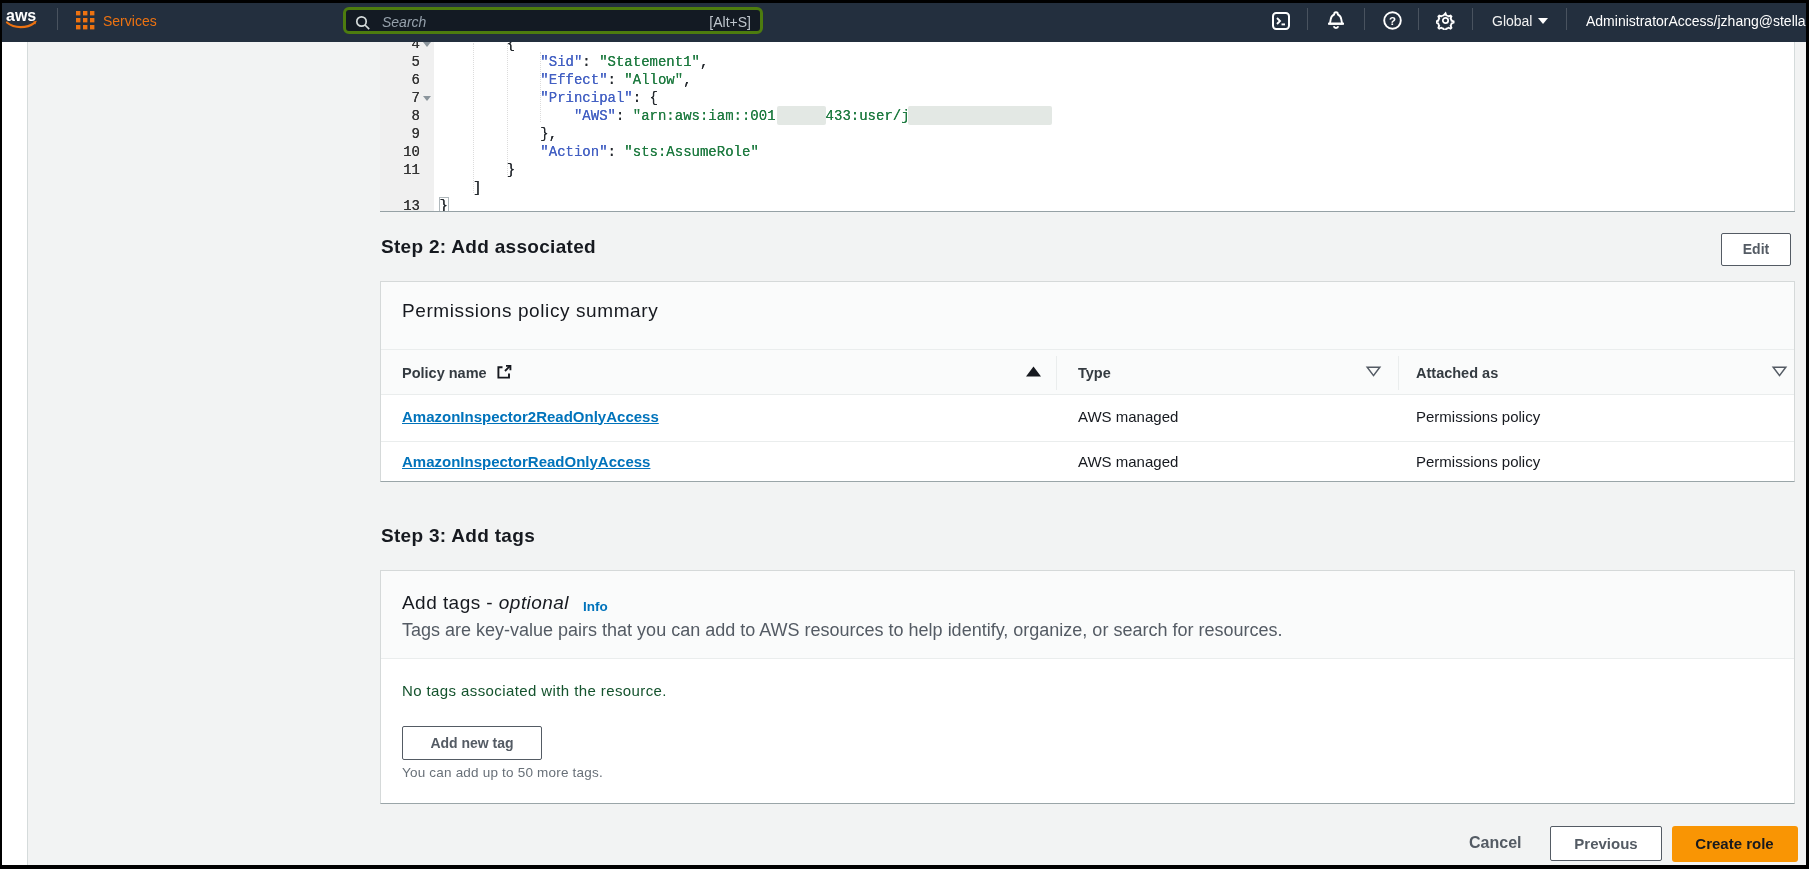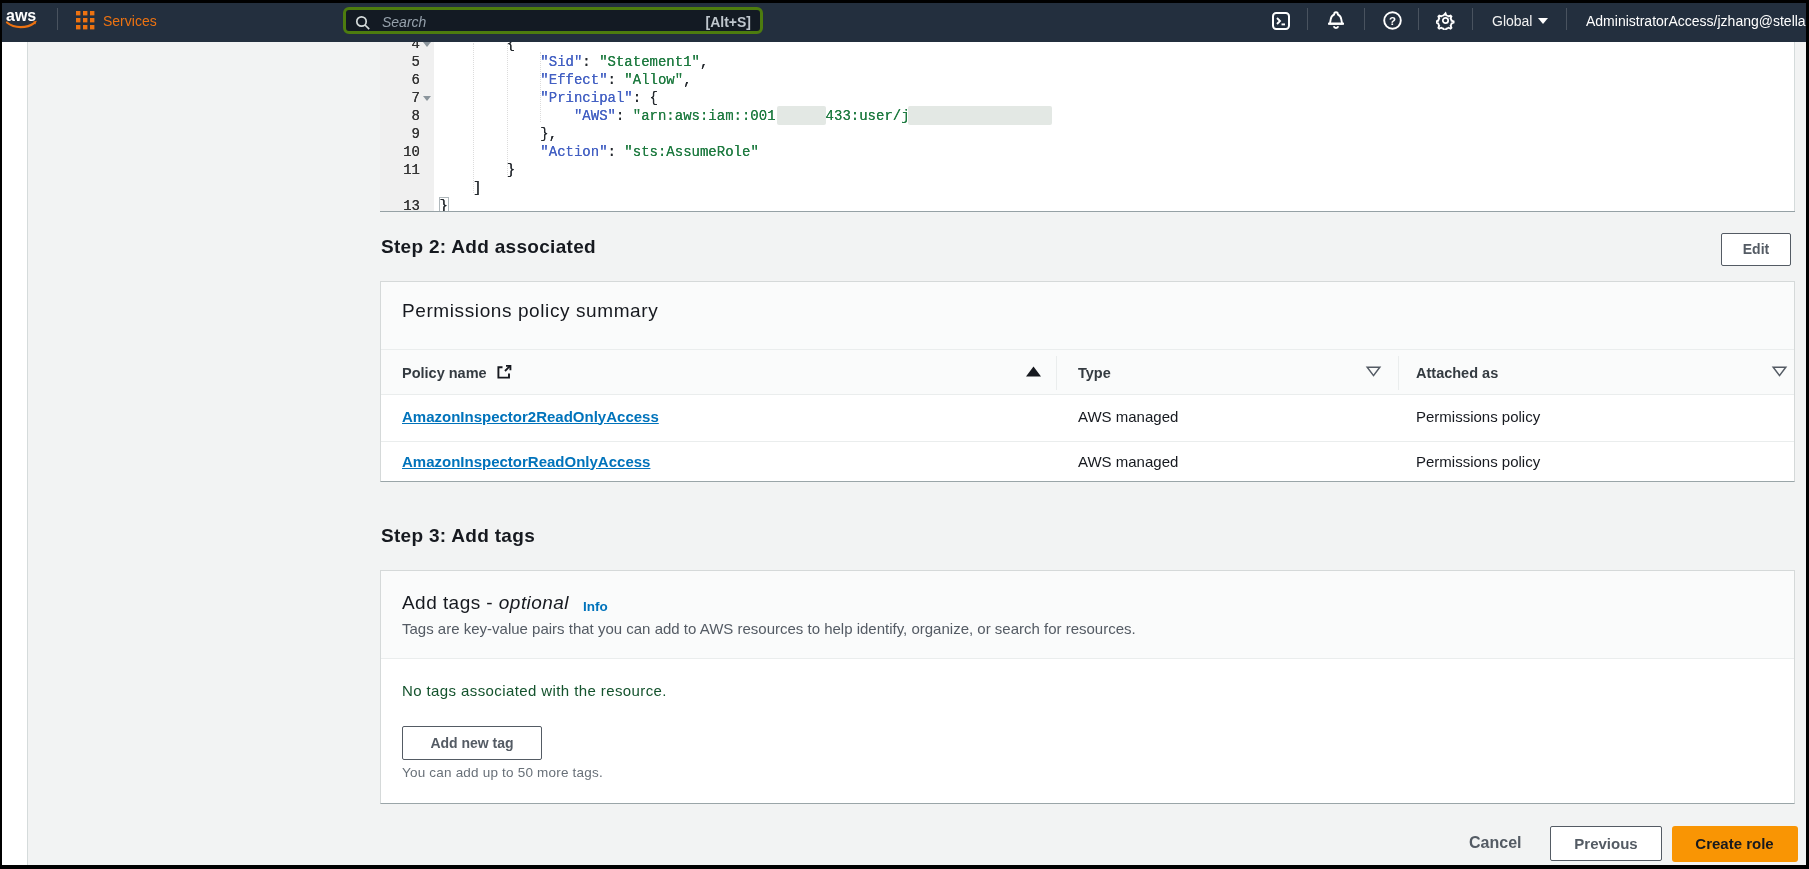--- a/index.html
+++ b/index.html
@@ -64,21 +64,21 @@
     </g>
   </svg>
   <div class="abs" style="left:103px; top:12.5px; z-index:11; font-size:14px; color:#ec7211;">Services</div>
 
   <div class="abs" id="searchbox" style="left:343px; top:7px; width:420px; height:26.5px; background:#131a23; border:3px solid #4d7c0f; border-radius:6px; z-index:11;">
     <svg style="position:absolute; left:9px; top:5px;" width="16" height="16" viewBox="0 0 16 16">
       <circle cx="6.5" cy="6.5" r="4.7" stroke="#d5dbdb" stroke-width="1.7" fill="none"></circle>
       <line x1="10" y1="10" x2="14.2" y2="14.2" stroke="#d5dbdb" stroke-width="1.7"></line>
     </svg>
     <div style="position:absolute; left:36px; top:4px; font-size:14px; font-style:italic; color:#95a0ab;">Search</div>
-    <div style="position:absolute; right:9px; top:4px; font-size:14px; color:#bfc6cd;font-weight:bold;">[Alt+S]</div>
+    <div style="position:absolute; right:9px; top:4px; font-size:14px; color:#bfc6cd;">[Alt+S]</div>
   </div>
 
   <svg class="abs" style="left:1272px; top:11.5px; z-index:11;" width="18" height="18" viewBox="0 0 18 18">
     <rect x="1" y="1" width="16" height="16" rx="3.2" stroke="#fff" stroke-width="2" fill="none"></rect>
     <path d="M5 6 l3 3 l-3 3" stroke="#fff" stroke-width="1.9" fill="none"></path>
     <line x1="9.5" y1="12.4" x2="13" y2="12.4" stroke="#fff" stroke-width="1.9"></line>
   </svg>
   <div class="navdiv" style="left:1307px;"></div>
   <svg class="abs" style="left:1326px; top:9.5px; z-index:11;" width="20" height="20" viewBox="0 0 20 20">
     <path d="M10 2.3 c-1 0 -1.8 0.8 -1.8 1.8 l-0.1 0.5 c-1.9 0.8 -3.1 2.7 -3.4 4.7 l-0.8 4.4 h12.2 l-0.8 -4.4 c-0.3 -2 -1.5 -3.9 -3.4 -4.7 l-0.1 -0.5 c0 -1 -0.8 -1.8 -1.8 -1.8 z" stroke="#fff" stroke-width="1.9" fill="none" stroke-linejoin="round"></path>
@@ -175,21 +175,21 @@
   <div class="abs link" style="left:402px; top:452.5px; font-size:15px;">AmazonInspectorReadOnlyAccess</div>
   <div class="abs" style="left:1078px; top:452.5px; font-size:15px; color:#16191f;">AWS managed</div>
   <div class="abs" style="left:1416px; top:452.5px; font-size:15px; color:#16191f;">Permissions policy</div>
 
   <div class="h2" style="left:381px; top:525px;">Step 3: Add tags</div>
 
   <div class="card" style="left:380px; top:570px; width:1415px; height:234px;"></div>
   <div class="cardheader" style="left:381px; top:571px; width:1413px; height:88px;"></div>
   <div class="h3" style="left:402px; top:592px; letter-spacing:0.45px;">Add tags - <i>optional</i></div>
   <div class="abs" style="left:583px; top:599px; font-size:13.5px; font-weight:bold; color:#0073bb;">Info</div>
-  <div class="abs" style="left:402px; top:620px; font-size:15px; color:#545b64;">Tags are key-value pairs that you can add to AWS resources to help identify, organize, or search for resources.</div>
+  <div class="abs" style="left:402px; top:620px; font-size:18px; color:#545b64;">Tags are key-value pairs that you can add to AWS resources to help identify, organize, or search for resources.</div>
   <div class="abs" style="left:402px; top:682px; font-size:15px; letter-spacing:0.4px; color:#14532d;">No tags associated with the resource.</div>
   <div class="btn" style="left:402px; top:726px; width:140px; height:34px; line-height:32px;">Add new tag</div>
   <div class="abs" style="left:402px; top:765px; font-size:13.5px; letter-spacing:0.2px; color:#687078;">You can add up to 50 more tags.</div>
 
   <div class="abs" style="left:1469px; top:834px; font-size:16px; font-weight:bold; color:#545b64;">Cancel</div>
   <div class="btn" style="left:1550px; top:826px; width:112px; height:35px; line-height:33px; font-size:15px;">Previous</div>
   <div class="abs" style="left:1671.5px; top:826px; width:126px; height:36px; background:#f99504; border-radius:3px; text-align:center; line-height:36px; font-size:15px; font-weight:bold; color:#16191f;">Create role</div>
 
   <div class="abs" id="frame-top"></div>
   <div class="abs" id="frame-left"></div>

